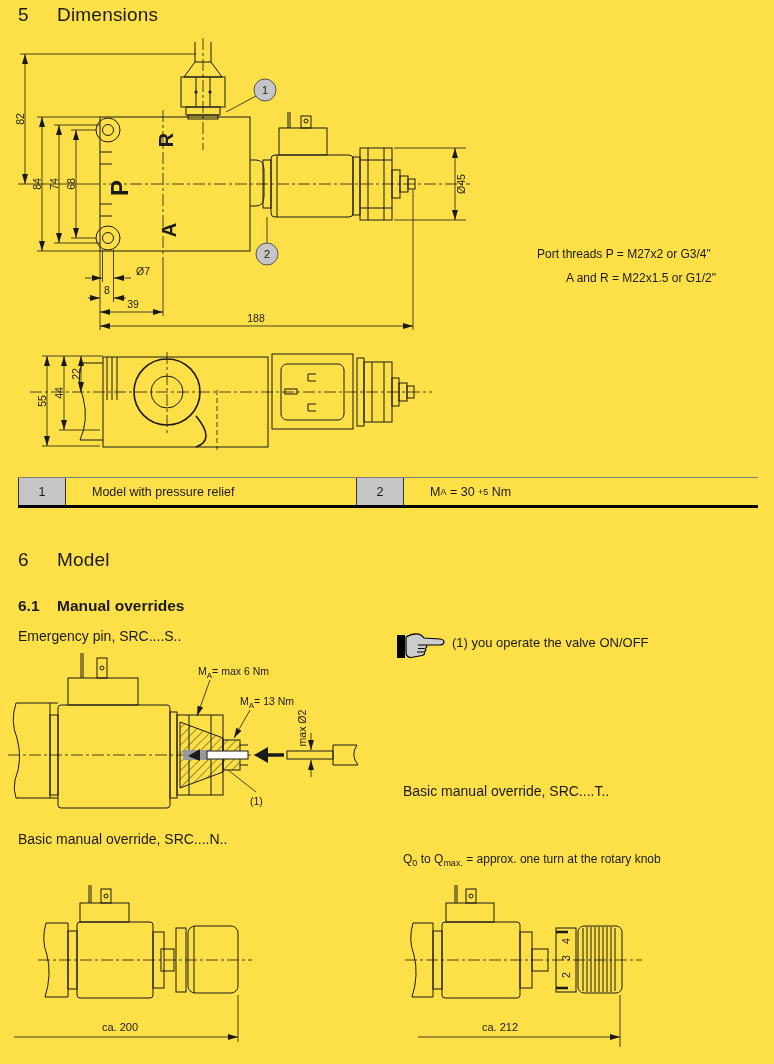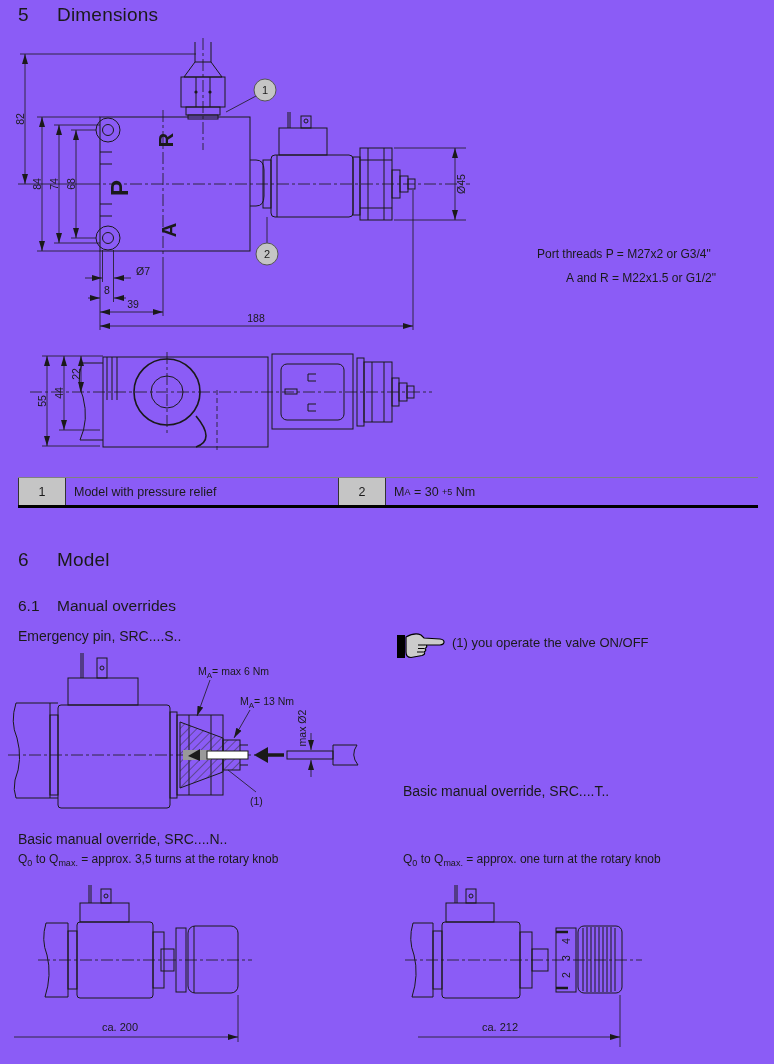--- a/index.html
+++ b/index.html
@@ -1,42 +1,42 @@
 <!DOCTYPE html>
 <html><head>
 <meta charset="utf-8">
 <style>
   html,body{margin:0;padding:0;}
   body{width:774px;height:1064px;background:#ffffff;font-family:"Liberation Sans",sans-serif;color:#1a1a1a;}
-  #page{position:relative;width:774px;height:1064px;overflow:hidden;background:#8b5cf6;}
+  #page{position:relative;width:774px;height:1064px;overflow:hidden;background:#fde047;}
   .abs{position:absolute;}
   .h1{font-size:19px;font-weight:400;letter-spacing:.2px;}
   .h1 .num{display:inline-block;width:39px;}
-  .h2{font-size:15.5px;font-weight:400;}
+  .h2{font-size:15.5px;font-weight:700;}
   .h2 .num{display:inline-block;width:39px;}
   .sub-title{font-size:14px;}
   .note{font-size:12px;}
   .qline{font-size:12px;}
   sub{font-size:9px;}
   sup{font-size:9px;}
   svg{display:block;}
   .ln{stroke:#1a1a1a;stroke-width:1;fill:none;}
   .ln2{stroke:#1a1a1a;stroke-width:1.6;fill:none;}
   .thin{stroke:#1a1a1a;stroke-width:.8;fill:none;}
   .cl{stroke:#1a1a1a;stroke-width:.8;fill:none;stroke-dasharray:12 3 3 3;}
   .dsh{stroke:#1a1a1a;stroke-width:.8;fill:none;stroke-dasharray:5 3;}
   .dim{font-size:10.5px;fill:#1a1a1a;}
   .dimb{font-size:11px;fill:#1a1a1a;}
   .port{font-size:20px;font-weight:bold;fill:#1a1a1a;}
   .portP{font-size:24px;font-weight:bold;fill:#1a1a1a;}
   .callout{fill:#c5c5c5;stroke:#555;stroke-width:1;}
   .cotext{font-size:11px;fill:#1a1a1a;}
   .legend{position:absolute;left:18px;top:477px;width:740px;height:28px;display:flex;border-top:1px solid #808080;font-size:12.5px;}
   .legend .numcell{width:46px;background:#c5c5c5;border-left:1px solid #333;border-right:1px solid #333;display:flex;align-items:center;justify-content:center;}
-  .legend .txtcell{display:flex;align-items:center;padding-left:8px;}
+  .legend .txtcell{display:flex;align-items:center;padding-left:26px;}
   .legend .t1{width:264px;}
   .legend .t2{width:274px;}
   .botbar{position:absolute;left:18px;top:505px;width:740px;height:3px;background:#000;}
   .impwrap{position:absolute;left:452px;top:633px;width:322px;font-size:13px;line-height:20px;}
   .impwrap .l1 b{font-size:14.5px;}
   .impwrap .l2{}
 </style>
 </head>
 <body>
 
@@ -285,23 +285,20 @@
       <line class="thin" x1="250" y1="710" x2="234" y2="738" marker-end="url(#m3)"></line>
       <text class="dim" text-anchor="middle" transform="rotate(-90 303 728)" x="303" y="731">max Ø2</text>
       <line class="thin" x1="311" y1="733" x2="311" y2="750" marker-end="url(#m3)"></line>
       <line class="thin" x1="311" y1="777" x2="311" y2="760" marker-end="url(#m3)"></line>
       <line class="thin" x1="256" y1="792" x2="228" y2="770"></line>
       <text class="dim" x="250" y="805">(1)</text>
     </g>
   </svg>
 
   <div class="abs sub-title" style="left:18px;top:831px;">Basic manual override, SRC....N..</div>
-  <div class="abs qline" style="left:18px;top:852px;">
-    <span>Q</span><sub>0</sub><span style="white-space:pre;"> to Q</span><sub>max.</sub><span style="white-space:pre;"> = approx. 3,5 turns at the rotary knob</span>
-  </div>
 
   <div class="abs sub-title" style="left:403px;top:783px;text-align:right;">Basic manual override, SRC....T..</div>
   <div class="abs qline" style="left:403px;top:852px;">
     <span>Q</span><sub>0</sub><span style="white-space:pre;"> to Q</span><sub>max.</sub><span style="white-space:pre;"> = approx. one turn at the rotary knob</span>
   </div>
 
   <svg class="abs" style="left:0;top:878px;" width="390" height="186" viewBox="0 878 390 186">
     <defs>
       <marker id="m4" markerWidth="11" markerHeight="8" refX="10" refY="4" orient="auto-start-reverse" markerUnits="userSpaceOnUse">
         <path d="M0,1 L10,4 L0,7 z" fill="#1a1a1a"></path>

